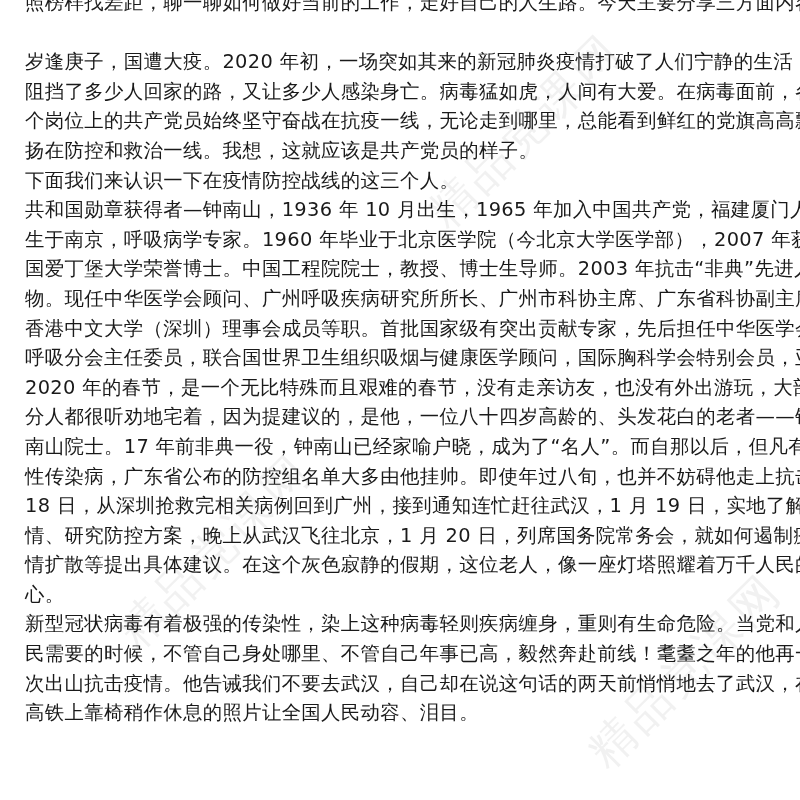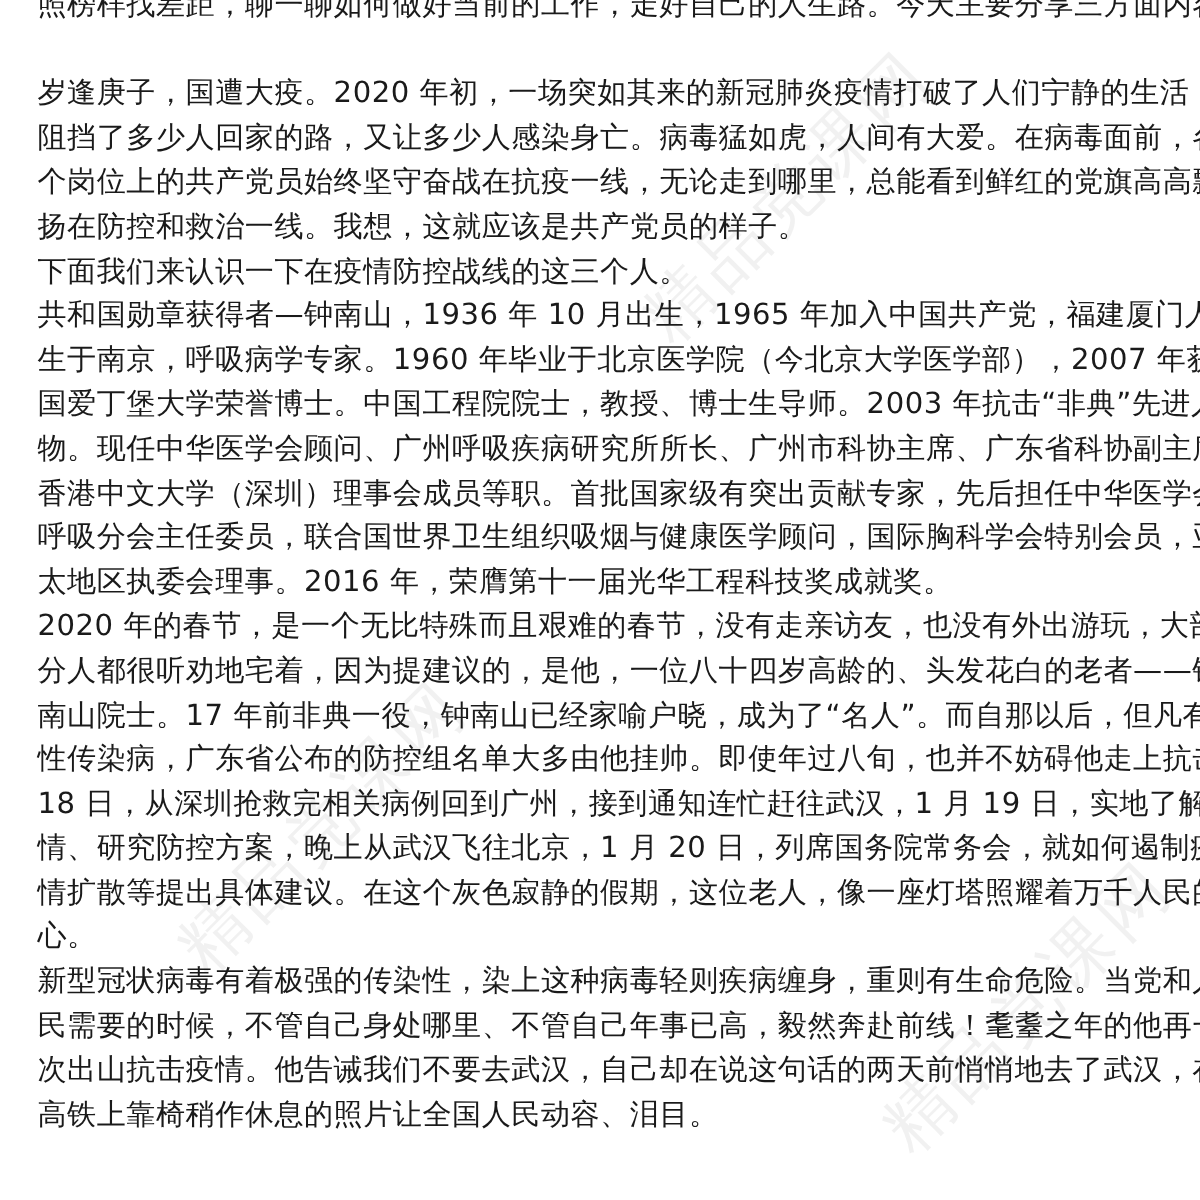--- a/index.html
+++ b/index.html
@@ -65,21 +65,20 @@
     <span class="line">阻挡了多少人回家的路，又让多少人感染身亡。病毒猛如虎，人间有大爱。在病毒面前，各</span>
     <span class="line">个岗位上的共产党员始终坚守奋战在抗疫一线，无论走到哪里，总能看到鲜红的党旗高高飘</span>
     <span class="line">扬在防控和救治一线。我想，这就应该是共产党员的样子。</span>
     <span class="line">下面我们来认识一下在疫情防控战线的这三个人。</span>
     <span class="line">共和国勋章获得者—钟南山，1936 年 10 月出生，1965 年加入中国共产党，福建厦门人，</span>
     <span class="line">生于南京，呼吸病学专家。1960 年毕业于北京医学院（今北京大学医学部），2007 年获英</span>
     <span class="line">国爱丁堡大学荣誉博士。中国工程院院士，教授、博士生导师。2003 年抗击“非典”先进人</span>
     <span class="line">物。现任中华医学会顾问、广州呼吸疾病研究所所长、广州市科协主席、广东省科协副主席、</span>
     <span class="line">香港中文大学（深圳）理事会成员等职。首批国家级有突出贡献专家，先后担任中华医学会</span>
     <span class="line">呼吸分会主任委员，联合国世界卫生组织吸烟与健康医学顾问，国际胸科学会特别会员，亚</span>
-    <span class="line">太地区执委会理事。2016 年，荣膺第十一届光华工程科技奖成就奖。</span>
     <span class="line">2020 年的春节，是一个无比特殊而且艰难的春节，没有走亲访友，也没有外出游玩，大部</span>
     <span class="line">分人都很听劝地宅着，因为提建议的，是他，一位八十四岁高龄的、头发花白的老者——钟</span>
     <span class="line">南山院士。17 年前非典一役，钟南山已经家喻户晓，成为了“名人”。而自那以后，但凡有急</span>
     <span class="line">性传染病，广东省公布的防控组名单大多由他挂帅。即使年过八旬，也并不妨碍他走上抗击</span>
     <span class="line">18 日，从深圳抢救完相关病例回到广州，接到通知连忙赶往武汉，1 月 19 日，实地了解疫</span>
     <span class="line">情、研究防控方案，晚上从武汉飞往北京，1 月 20 日，列席国务院常务会，就如何遏制疫</span>
     <span class="line">情扩散等提出具体建议。在这个灰色寂静的假期，这位老人，像一座灯塔照耀着万千人民的</span>
     <span class="line">心。</span>
     <span class="line">新型冠状病毒有着极强的传染性，染上这种病毒轻则疾病缠身，重则有生命危险。当党和人</span>
     <span class="line">民需要的时候，不管自己身处哪里、不管自己年事已高，毅然奔赴前线！耄耋之年的他再一</span>

